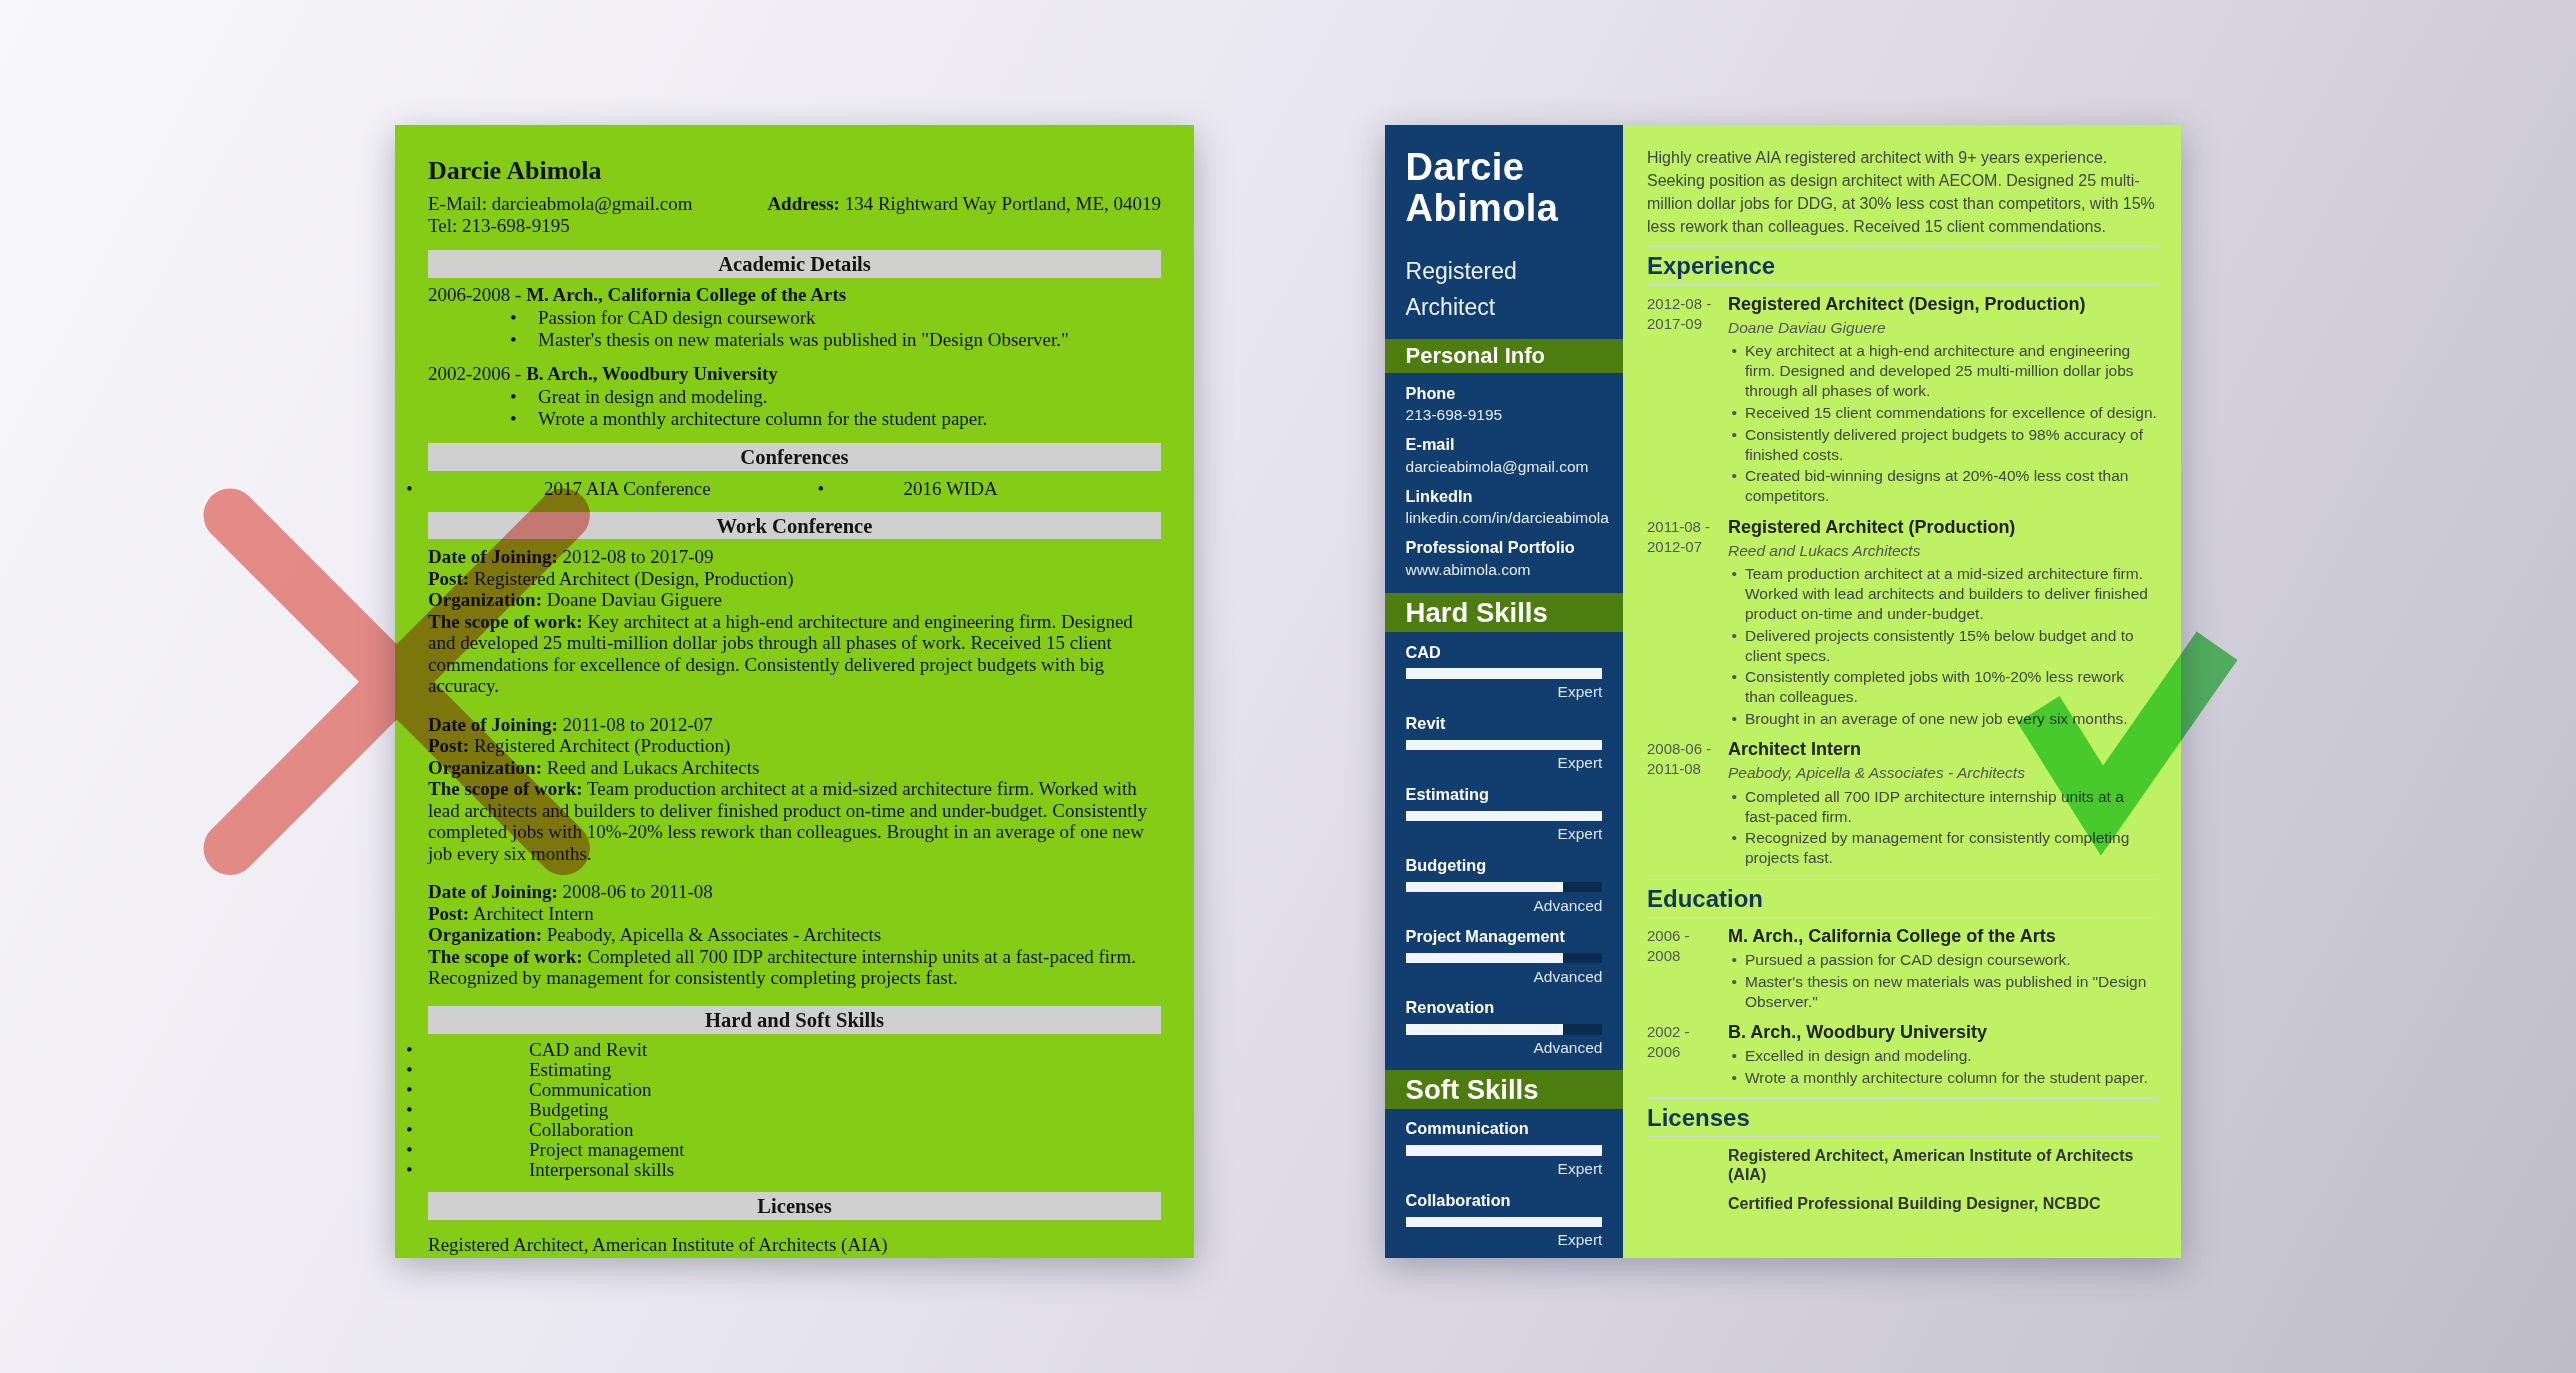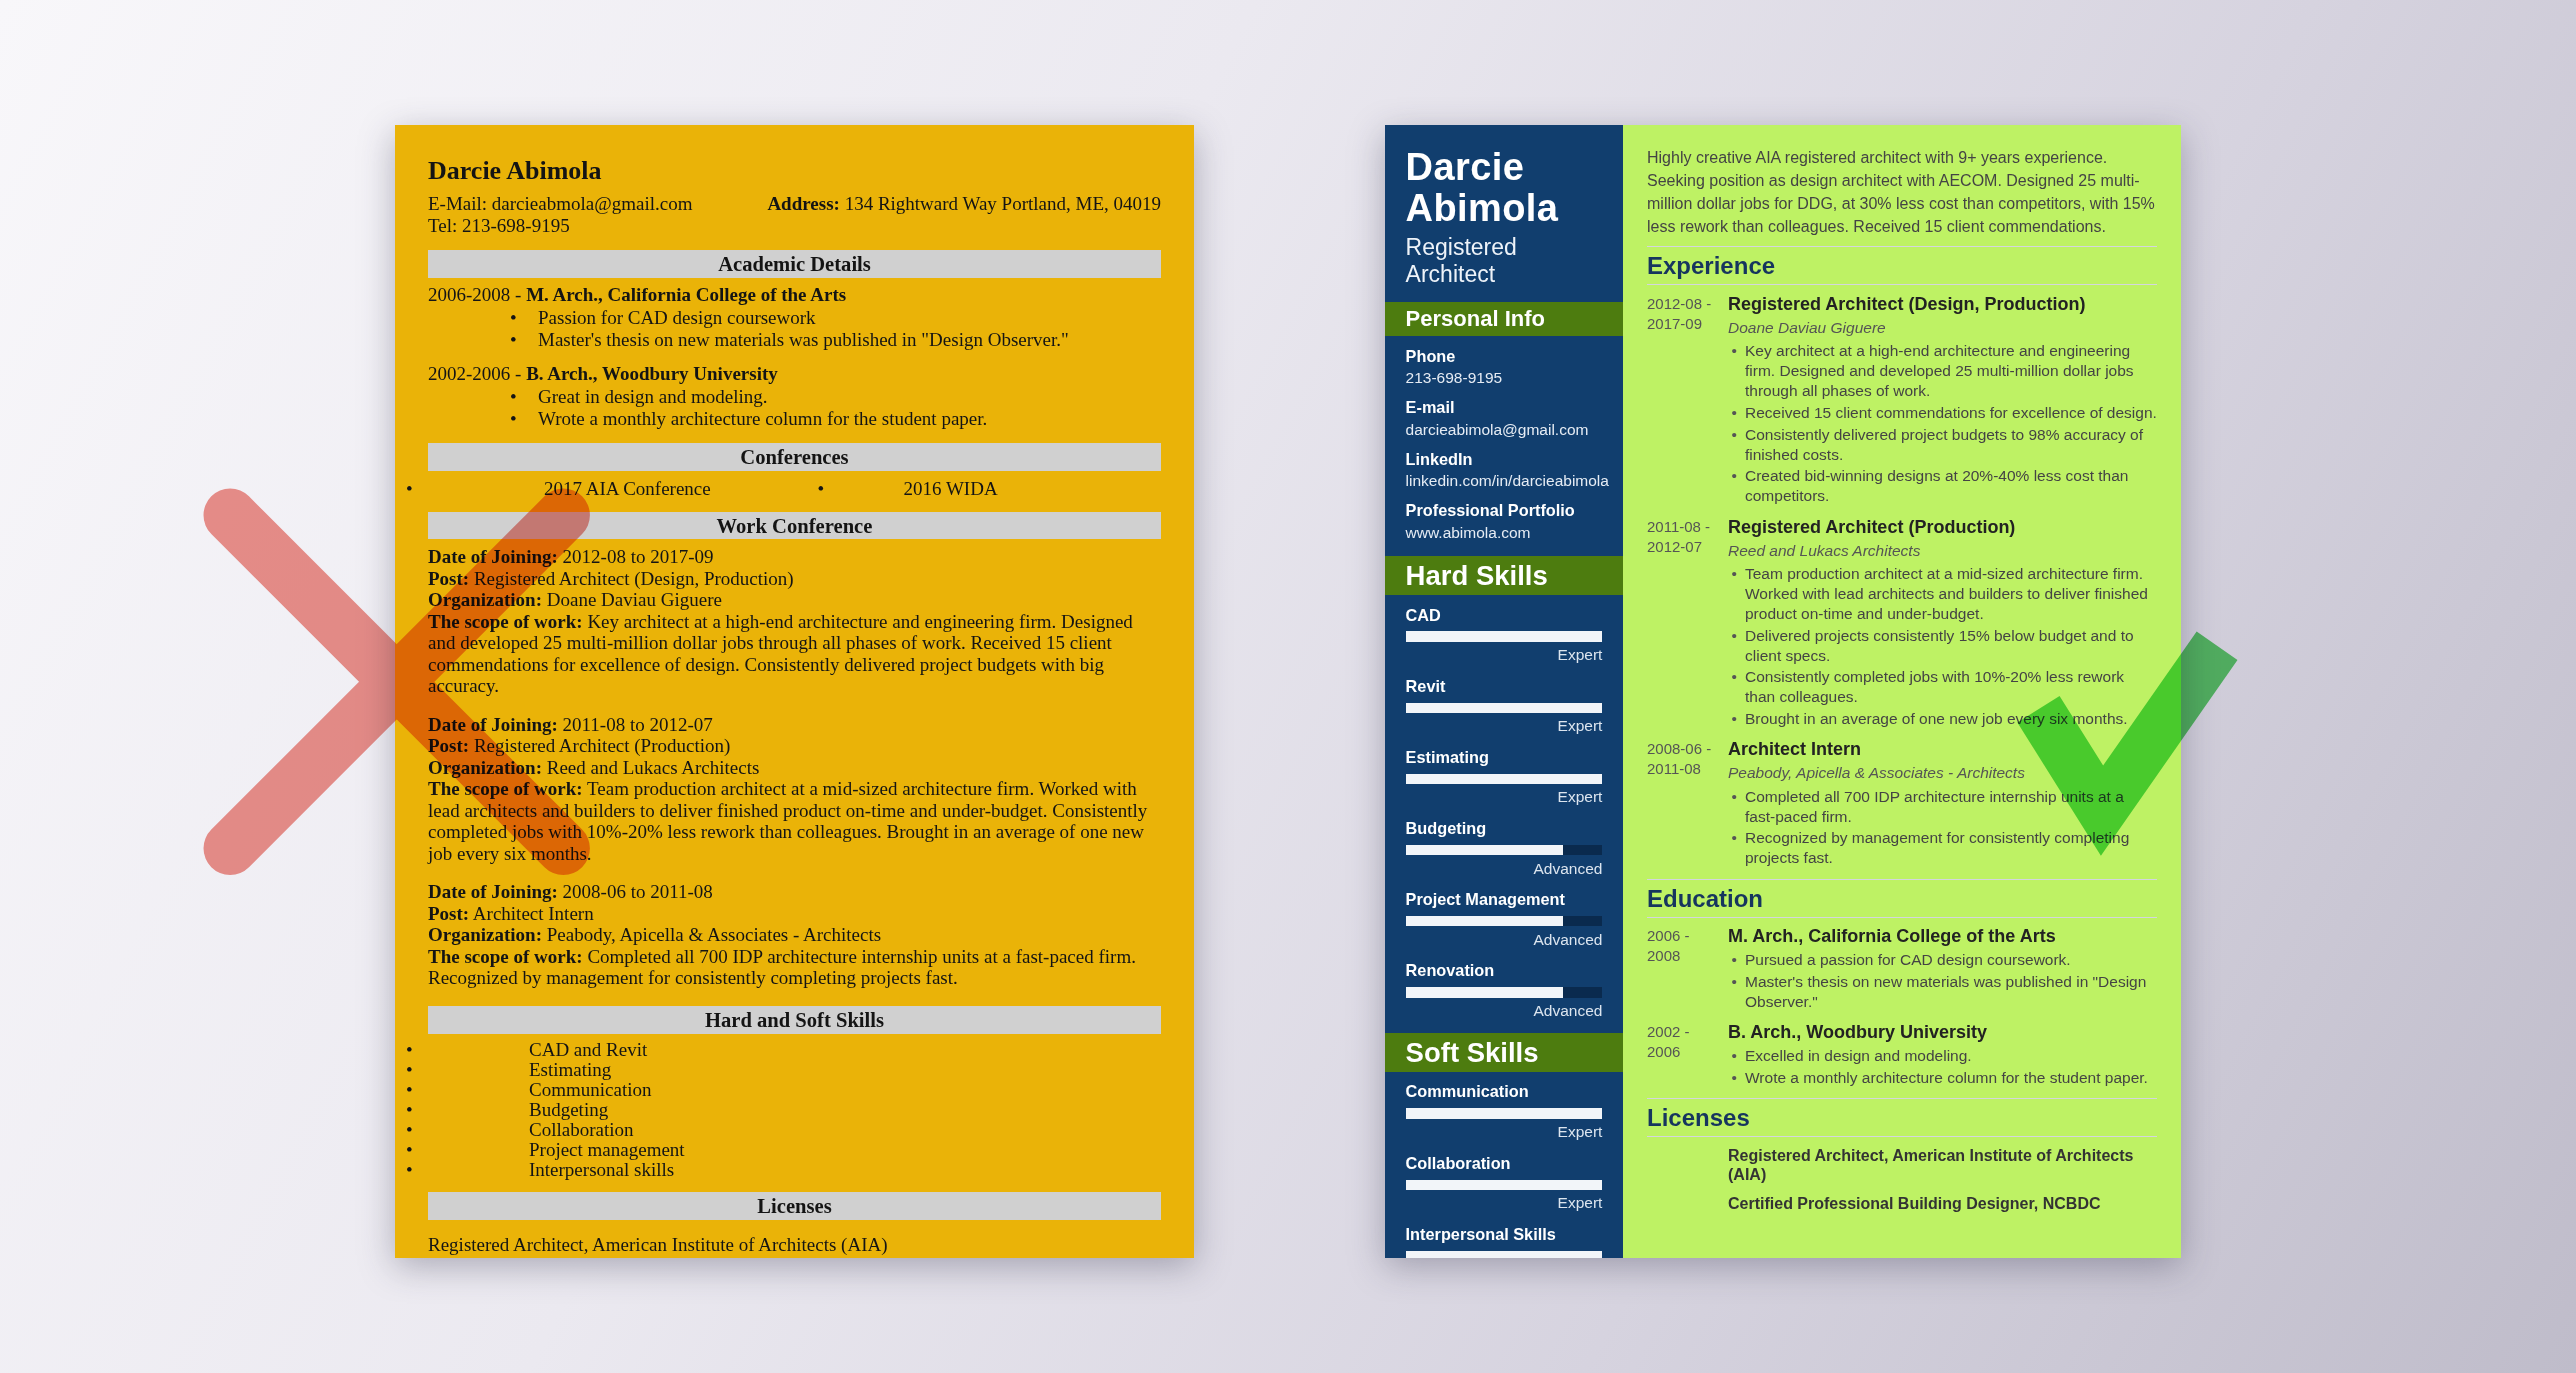--- a/index.html
+++ b/index.html
@@ -4,21 +4,21 @@
 <style>
   html,body{margin:0;padding:0;}
   body{
     width:2576px;height:1373px;position:relative;overflow:hidden;
     background:linear-gradient(118deg,#f8f7fa 0%,#ebe9f0 38%,#d6d3df 70%,#bfbcca 100%);
     font-family:"Liberation Sans",sans-serif;
   }
   
   .bad-page{
     position:absolute;left:395px;top:125px;width:799px;height:1133px;
-    background:#eab308;box-shadow:0 8.6px 33px rgba(50,50,75,.35);
+    background:#84cc16;box-shadow:0 8.6px 33px rgba(50,50,75,.35);
     box-sizing:border-box;padding:26px 33px;overflow:hidden;
     font-family:"Liberation Serif",serif;color:#141414;font-size:19px;line-height:20.6px;
   }
   .bad-page h1{margin:5.2px 0 8.6px;font-size:26px;line-height:29px;font-weight:bold;}
   .b-contact{display:flex;justify-content:space-between;margin-bottom:3.4px;}
   .b-contact .col div{margin-bottom:1.7px;}
   .b-band{
     background:#d0d0d0;text-align:center;font-weight:bold;font-size:20.6px;line-height:26px;
     margin:12px 0 6.9px;padding:0.9px 0;
   }
@@ -44,21 +44,21 @@
   .good-card{
     position:absolute;left:1385px;top:125px;width:796px;height:1133px;
     box-shadow:0 8.6px 33px rgba(50,50,75,.35);
   }
   .g-side{
     position:absolute;left:0;top:0;width:238px;height:1133px;background:#113e6e;
     color:#fff;box-sizing:border-box;overflow:hidden;
   }
   .g-side .head{padding:22px 20.6px 0;}
   .g-name{font-size:38px;line-height:41px;font-weight:bold;letter-spacing:0.4px;}
-  .g-jobtitle{font-size:23px;line-height:27px;font-weight:400;color:#eef3f9;margin-top:5px;}
+  .g-jobtitle{font-size:23px;line-height:36px;font-weight:400;color:#eef3f9;margin-top:24px;}
   .g-band{background:#4d7c0f;padding:4.3px 20.6px;margin-top:13.7px;font-weight:bold;}
   .g-band.small{font-size:22px;line-height:26px;}
   .g-band.big{font-size:27.5px;line-height:31px;}
   .g-side .group{padding:10.3px 20.6px 0;}
   .g-pi-item{margin-bottom:11px;}
   .g-pi-label{font-weight:bold;font-size:16.3px;line-height:19px;}
   .g-pi-value{font-size:15.5px;line-height:19px;color:#e6ecf4;margin-top:2.6px;}
   .g-skill{margin-bottom:13.7px;}
   .g-skill .nm{font-weight:bold;font-size:16.3px;line-height:19px;}
   .g-skill .bar{height:10.3px;background:#0a2a4e;margin:6.9px 0 4.3px;}

